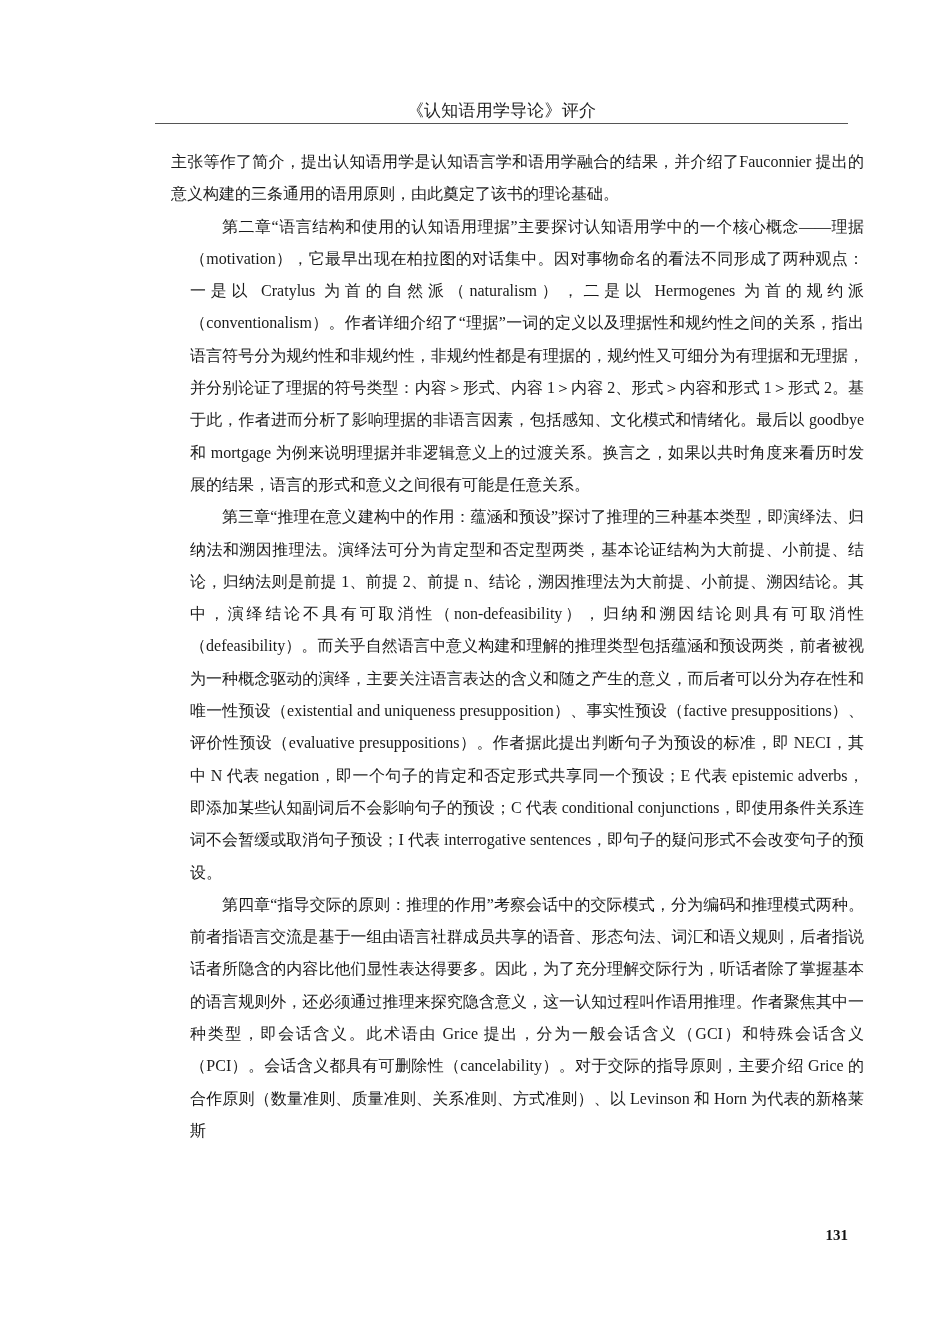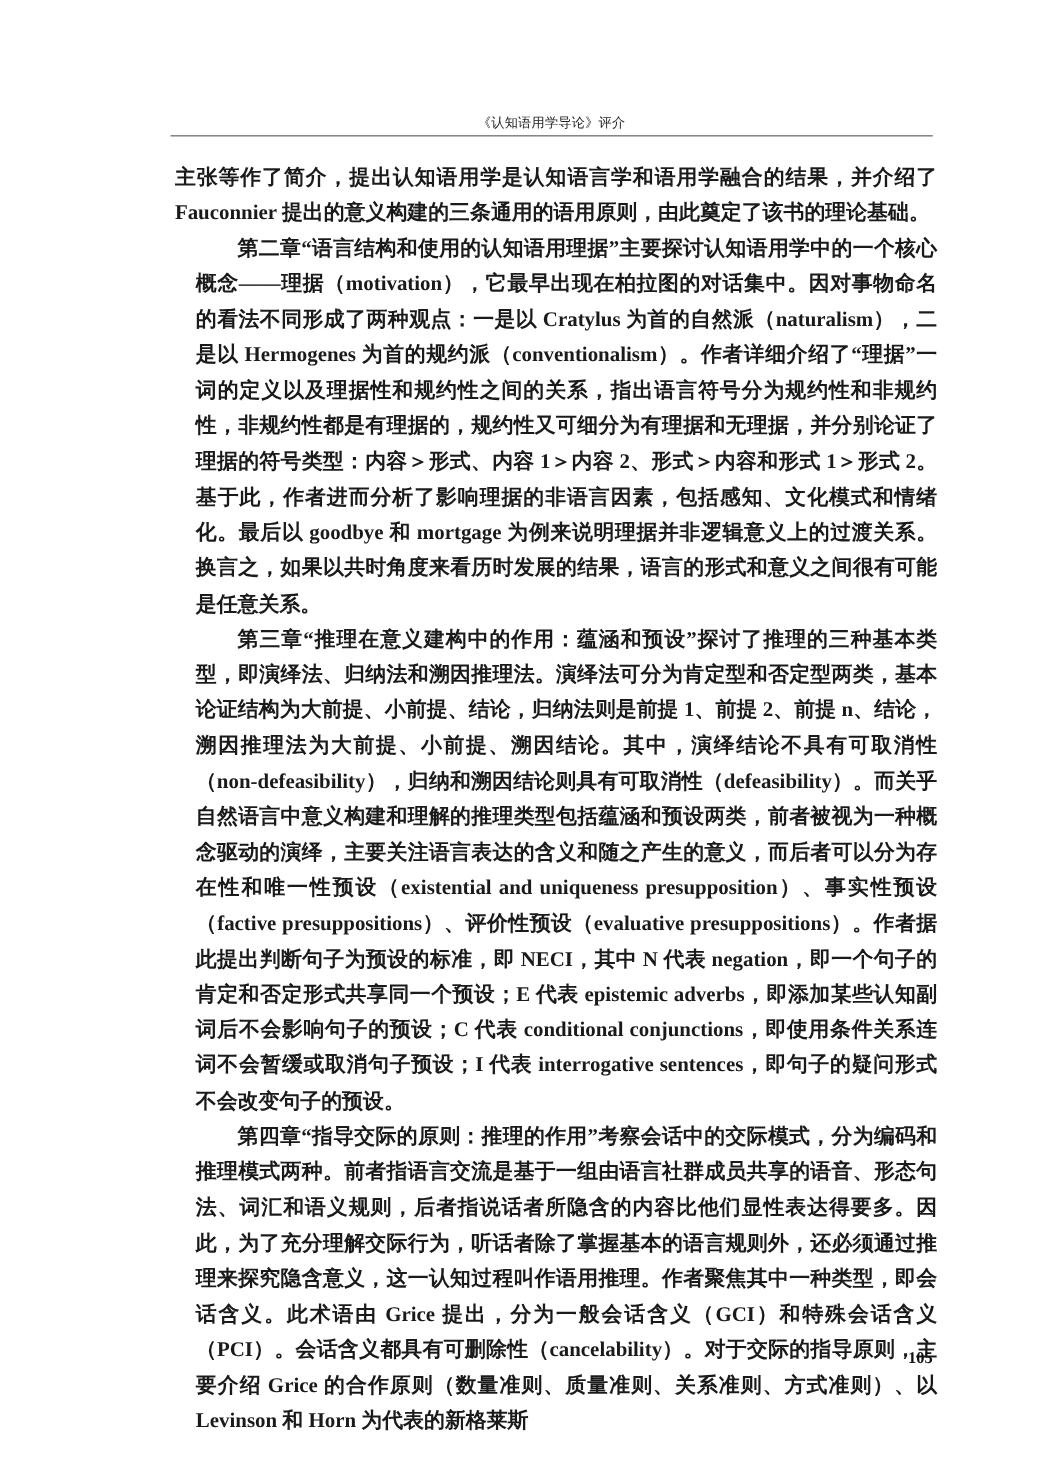--- a/index.html
+++ b/index.html
@@ -20,41 +20,40 @@
       left: 155px;
       top: 0;
       width: 693px;
     }
     .running-head {
       position: absolute;
       top: 101px;
       left: 0;
       width: 693px;
       text-align: center;
-      font-size: 12px;
+      font-size: 17px;
       line-height: 20px;
       color: #222;
       letter-spacing: 0.2px;
     }
     .head-rule {
       position: absolute;
       top: 123px;
       left: 0;
       width: 693px;
       height: 0;
       border-top: 1.5px solid #555;
     }
     .body-text {
       position: absolute;
       top: 146px;
-      left: 4px;
+      left: 16px;
       width: 693px;
-      font-size: 19px;
+      font-size: 16px;
       line-height: 32.3px;
-      font-weight: bold;
     }
     .body-text p {
       margin: 0;
       text-align: justify;
       text-justify: inter-character;
     }
     .body-text p.indent {
       text-indent: 2em;
       margin-left: 19px;
     }
@@ -75,14 +74,14 @@
   <div class="running-head">《认知语用学导论》评介</div>
   <div class="head-rule"></div>
 
   <div class="body-text">
     <p>主张等作了简介，提出认知语用学是认知语言学和语用学融合的结果，并介绍了Fauconnier 提出的意义构建的三条通用的语用原则，由此奠定了该书的理论基础。</p>
     <p class="indent">第二章“语言结构和使用的认知语用理据”主要探讨认知语用学中的一个核心概念——理据（motivation），它最早出现在柏拉图的对话集中。因对事物命名的看法不同形成了两种观点：一是以 Cratylus 为首的自然派（naturalism），二是以 Hermogenes 为首的规约派（conventionalism）。作者详细介绍了“理据”一词的定义以及理据性和规约性之间的关系，指出语言符号分为规约性和非规约性，非规约性都是有理据的，规约性又可细分为有理据和无理据，并分别论证了理据的符号类型：内容＞形式、内容 1＞内容 2、形式＞内容和形式 1＞形式 2。基于此，作者进而分析了影响理据的非语言因素，包括感知、文化模式和情绪化。最后以 goodbye 和 mortgage 为例来说明理据并非逻辑意义上的过渡关系。换言之，如果以共时角度来看历时发展的结果，语言的形式和意义之间很有可能是任意关系。</p>
     <p class="indent">第三章“推理在意义建构中的作用：蕴涵和预设”探讨了推理的三种基本类型，即演绎法、归纳法和溯因推理法。演绎法可分为肯定型和否定型两类，基本论证结构为大前提、小前提、结论，归纳法则是前提 1、前提 2、前提 n、结论，溯因推理法为大前提、小前提、溯因结论。其中，演绎结论不具有可取消性（non-defeasibility），归纳和溯因结论则具有可取消性（defeasibility）。而关乎自然语言中意义构建和理解的推理类型包括蕴涵和预设两类，前者被视为一种概念驱动的演绎，主要关注语言表达的含义和随之产生的意义，而后者可以分为存在性和唯一性预设（existential and uniqueness presupposition）、事实性预设（factive presuppositions）、评价性预设（evaluative presuppositions）。作者据此提出判断句子为预设的标准，即 NECI，其中 N 代表 negation，即一个句子的肯定和否定形式共享同一个预设；E 代表 epistemic adverbs，即添加某些认知副词后不会影响句子的预设；C 代表 conditional conjunctions，即使用条件关系连词不会暂缓或取消句子预设；I 代表 interrogative sentences，即句子的疑问形式不会改变句子的预设。</p>
     <p class="indent">第四章“指导交际的原则：推理的作用”考察会话中的交际模式，分为编码和推理模式两种。前者指语言交流是基于一组由语言社群成员共享的语音、形态句法、词汇和语义规则，后者指说话者所隐含的内容比他们显性表达得要多。因此，为了充分理解交际行为，听话者除了掌握基本的语言规则外，还必须通过推理来探究隐含意义，这一认知过程叫作语用推理。作者聚焦其中一种类型，即会话含义。此术语由 Grice 提出，分为一般会话含义（GCI）和特殊会话含义（PCI）。会话含义都具有可删除性（cancelability）。对于交际的指导原则，主要介绍 Grice 的合作原则（数量准则、质量准则、关系准则、方式准则）、以 Levinson 和 Horn 为代表的新格莱斯</p>
   </div>
 
-  <div class="page-number">105</div>
+  <div class="page-number">131</div>
 </div>
 
 </body></html>

